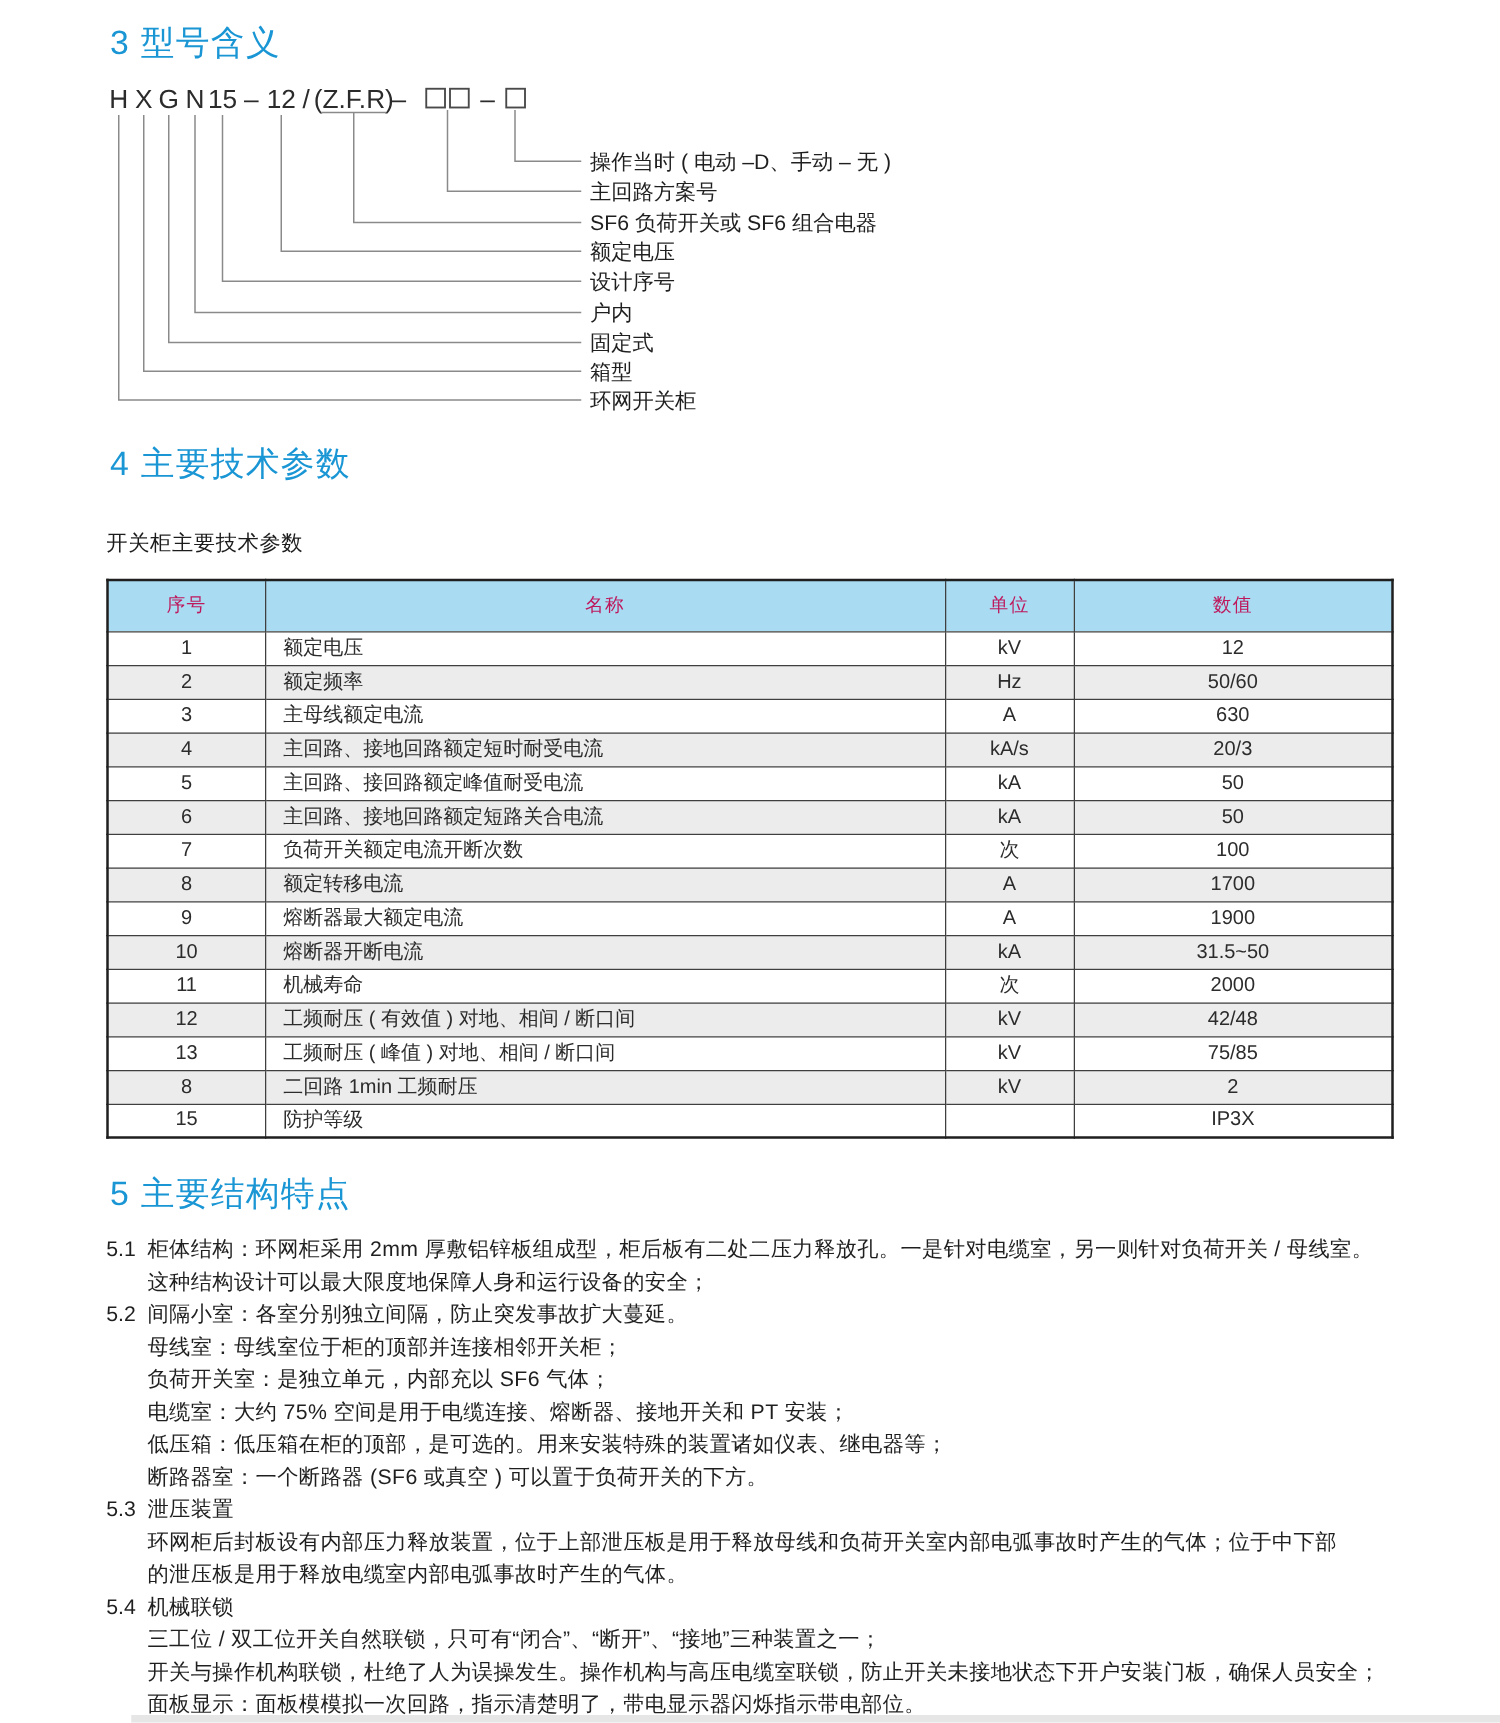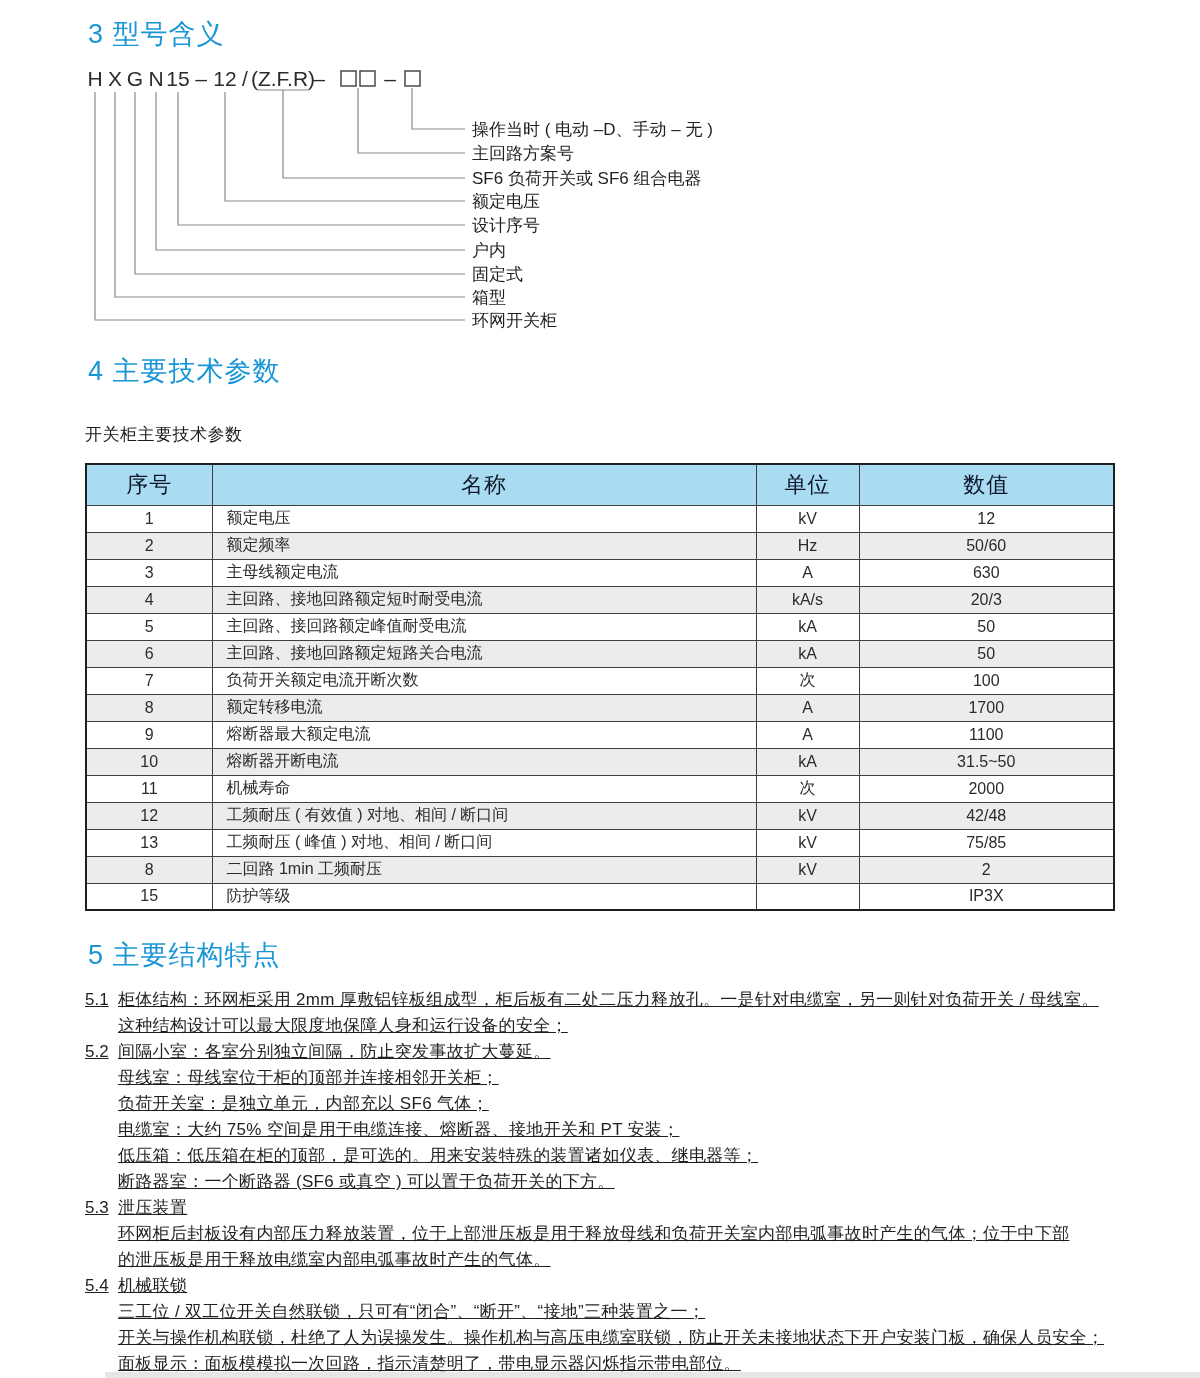--- a/index.html
+++ b/index.html
@@ -22,31 +22,31 @@
   #model-diagram polyline, #model-diagram line { stroke:#8a8a8a; stroke-width:1.2; fill:none; }
   #model-diagram rect { stroke:#4a4a4a; stroke-width:1.5; fill:#ffffff; }
   #table-subtitle {
     margin:34px 0 0 85px; font-size:17px; color:#1c1c1c; letter-spacing:0.5px;
   }
   #params-table {
     margin:17px 0 0 85px; width:1028px; border-collapse:collapse; table-layout:fixed;
     border:2px solid #1f1f1f;
   }
   #params-table th {
-    background:#a9dbf2; height:41px; font-size:22px; font-weight:400; color:#0f172a;
+    background:#a9dbf2; height:41px; font-size:15px; font-weight:400; color:#be185d;
     border:1px solid #3f3f3f; letter-spacing:1px;
   }
   #params-table td {
     height:27px; font-size:16px; color:#2c2c2c; border:1px solid #3f3f3f;
     text-align:center; background:#ffffff;
   }
   #params-table td.name-cell { text-align:left; padding-left:14px; }
   #params-table tr.alt td { background:#ececec; }
   #section5-body { margin:14px 0 0 85px; width:1105px; font-size:17px; color:#1f1f1f; }
-  .s5-line { display:flex; line-height:26px;text-decoration:underline; }
+  .s5-line { display:flex; line-height:26px; }
   .s5-num { width:33px; flex:0 0 33px; }
   .s5-text { flex:1; letter-spacing:0.3px; }
   #footer-strip {
     position:absolute; left:105px; right:0; bottom:0; height:6px; background:#e6e6e6;
   }
 </style>
 </head>
 <body>
 
 <h2 id="heading3" class="sec-heading">3 型号含义</h2>
@@ -158,21 +158,21 @@
       <tr class="alt">
       <td>8</td>
       <td class="name-cell">额定转移电流</td>
       <td>A</td>
       <td>1700</td>
     </tr>
       <tr>
       <td>9</td>
       <td class="name-cell">熔断器最大额定电流</td>
       <td>A</td>
-      <td>1100</td>
+      <td>1900</td>
     </tr>
       <tr class="alt">
       <td>10</td>
       <td class="name-cell">熔断器开断电流</td>
       <td>kA</td>
       <td>31.5~50</td>
     </tr>
       <tr>
       <td>11</td>
       <td class="name-cell">机械寿命</td>

